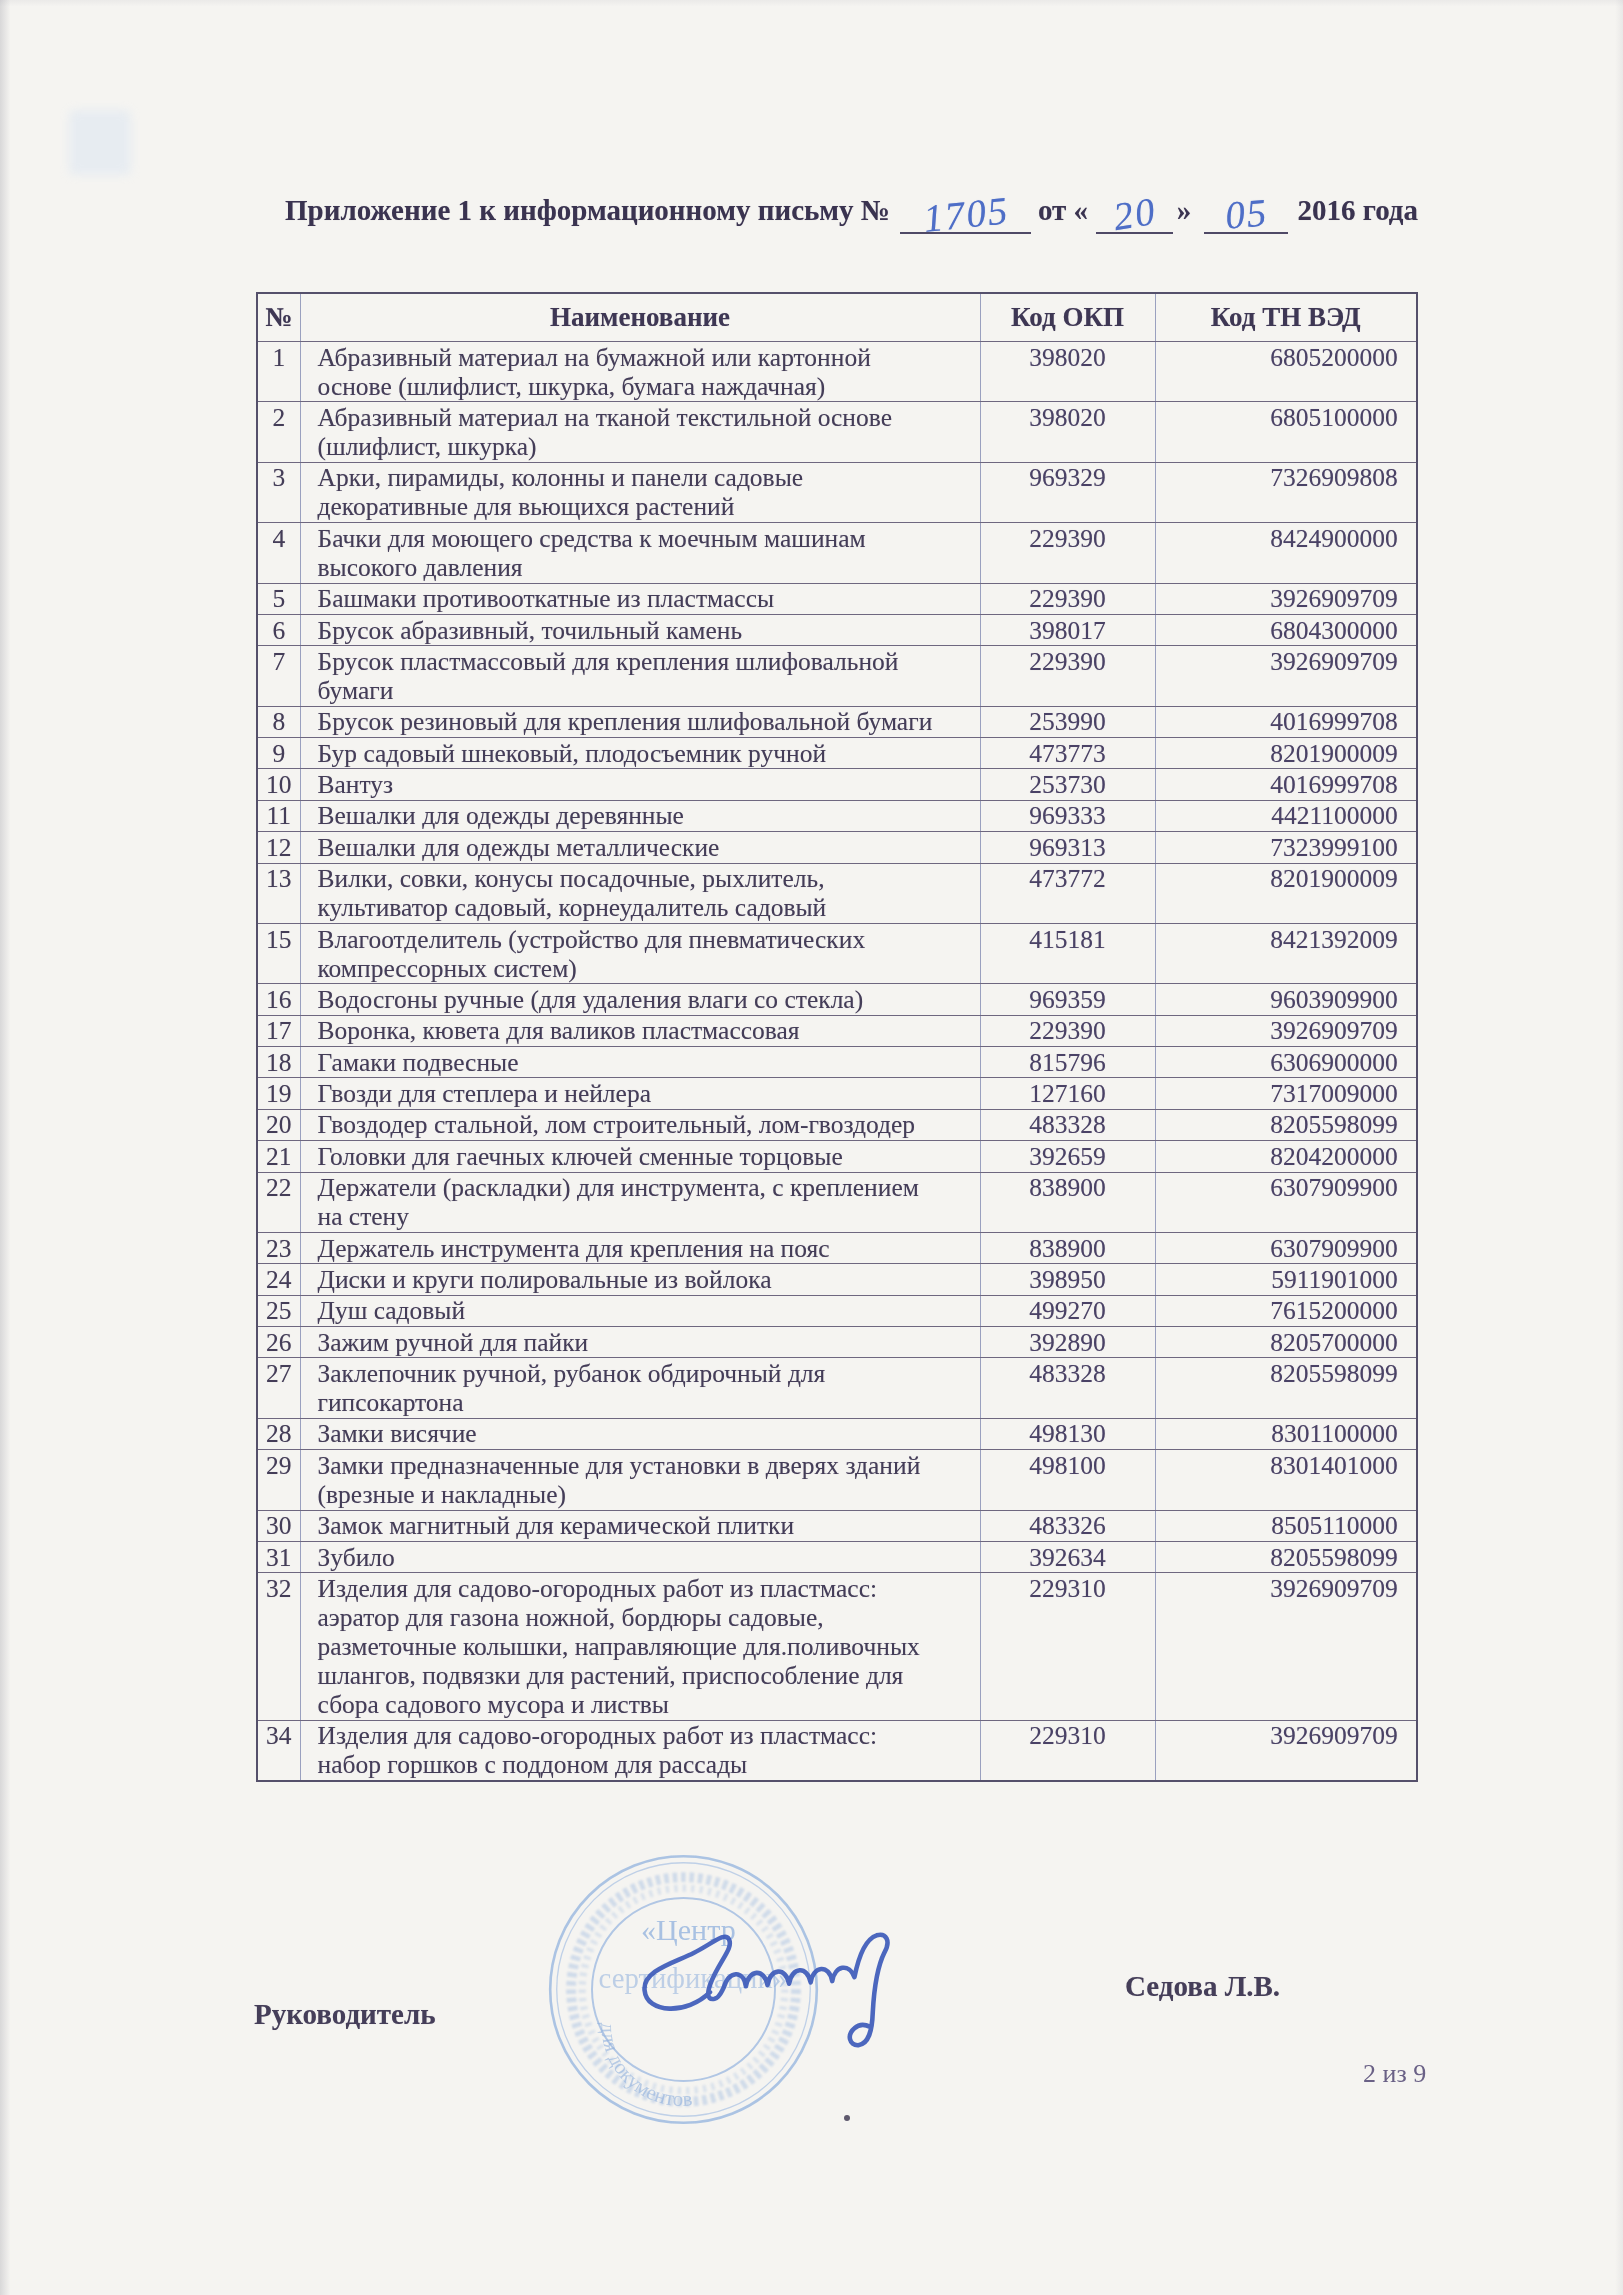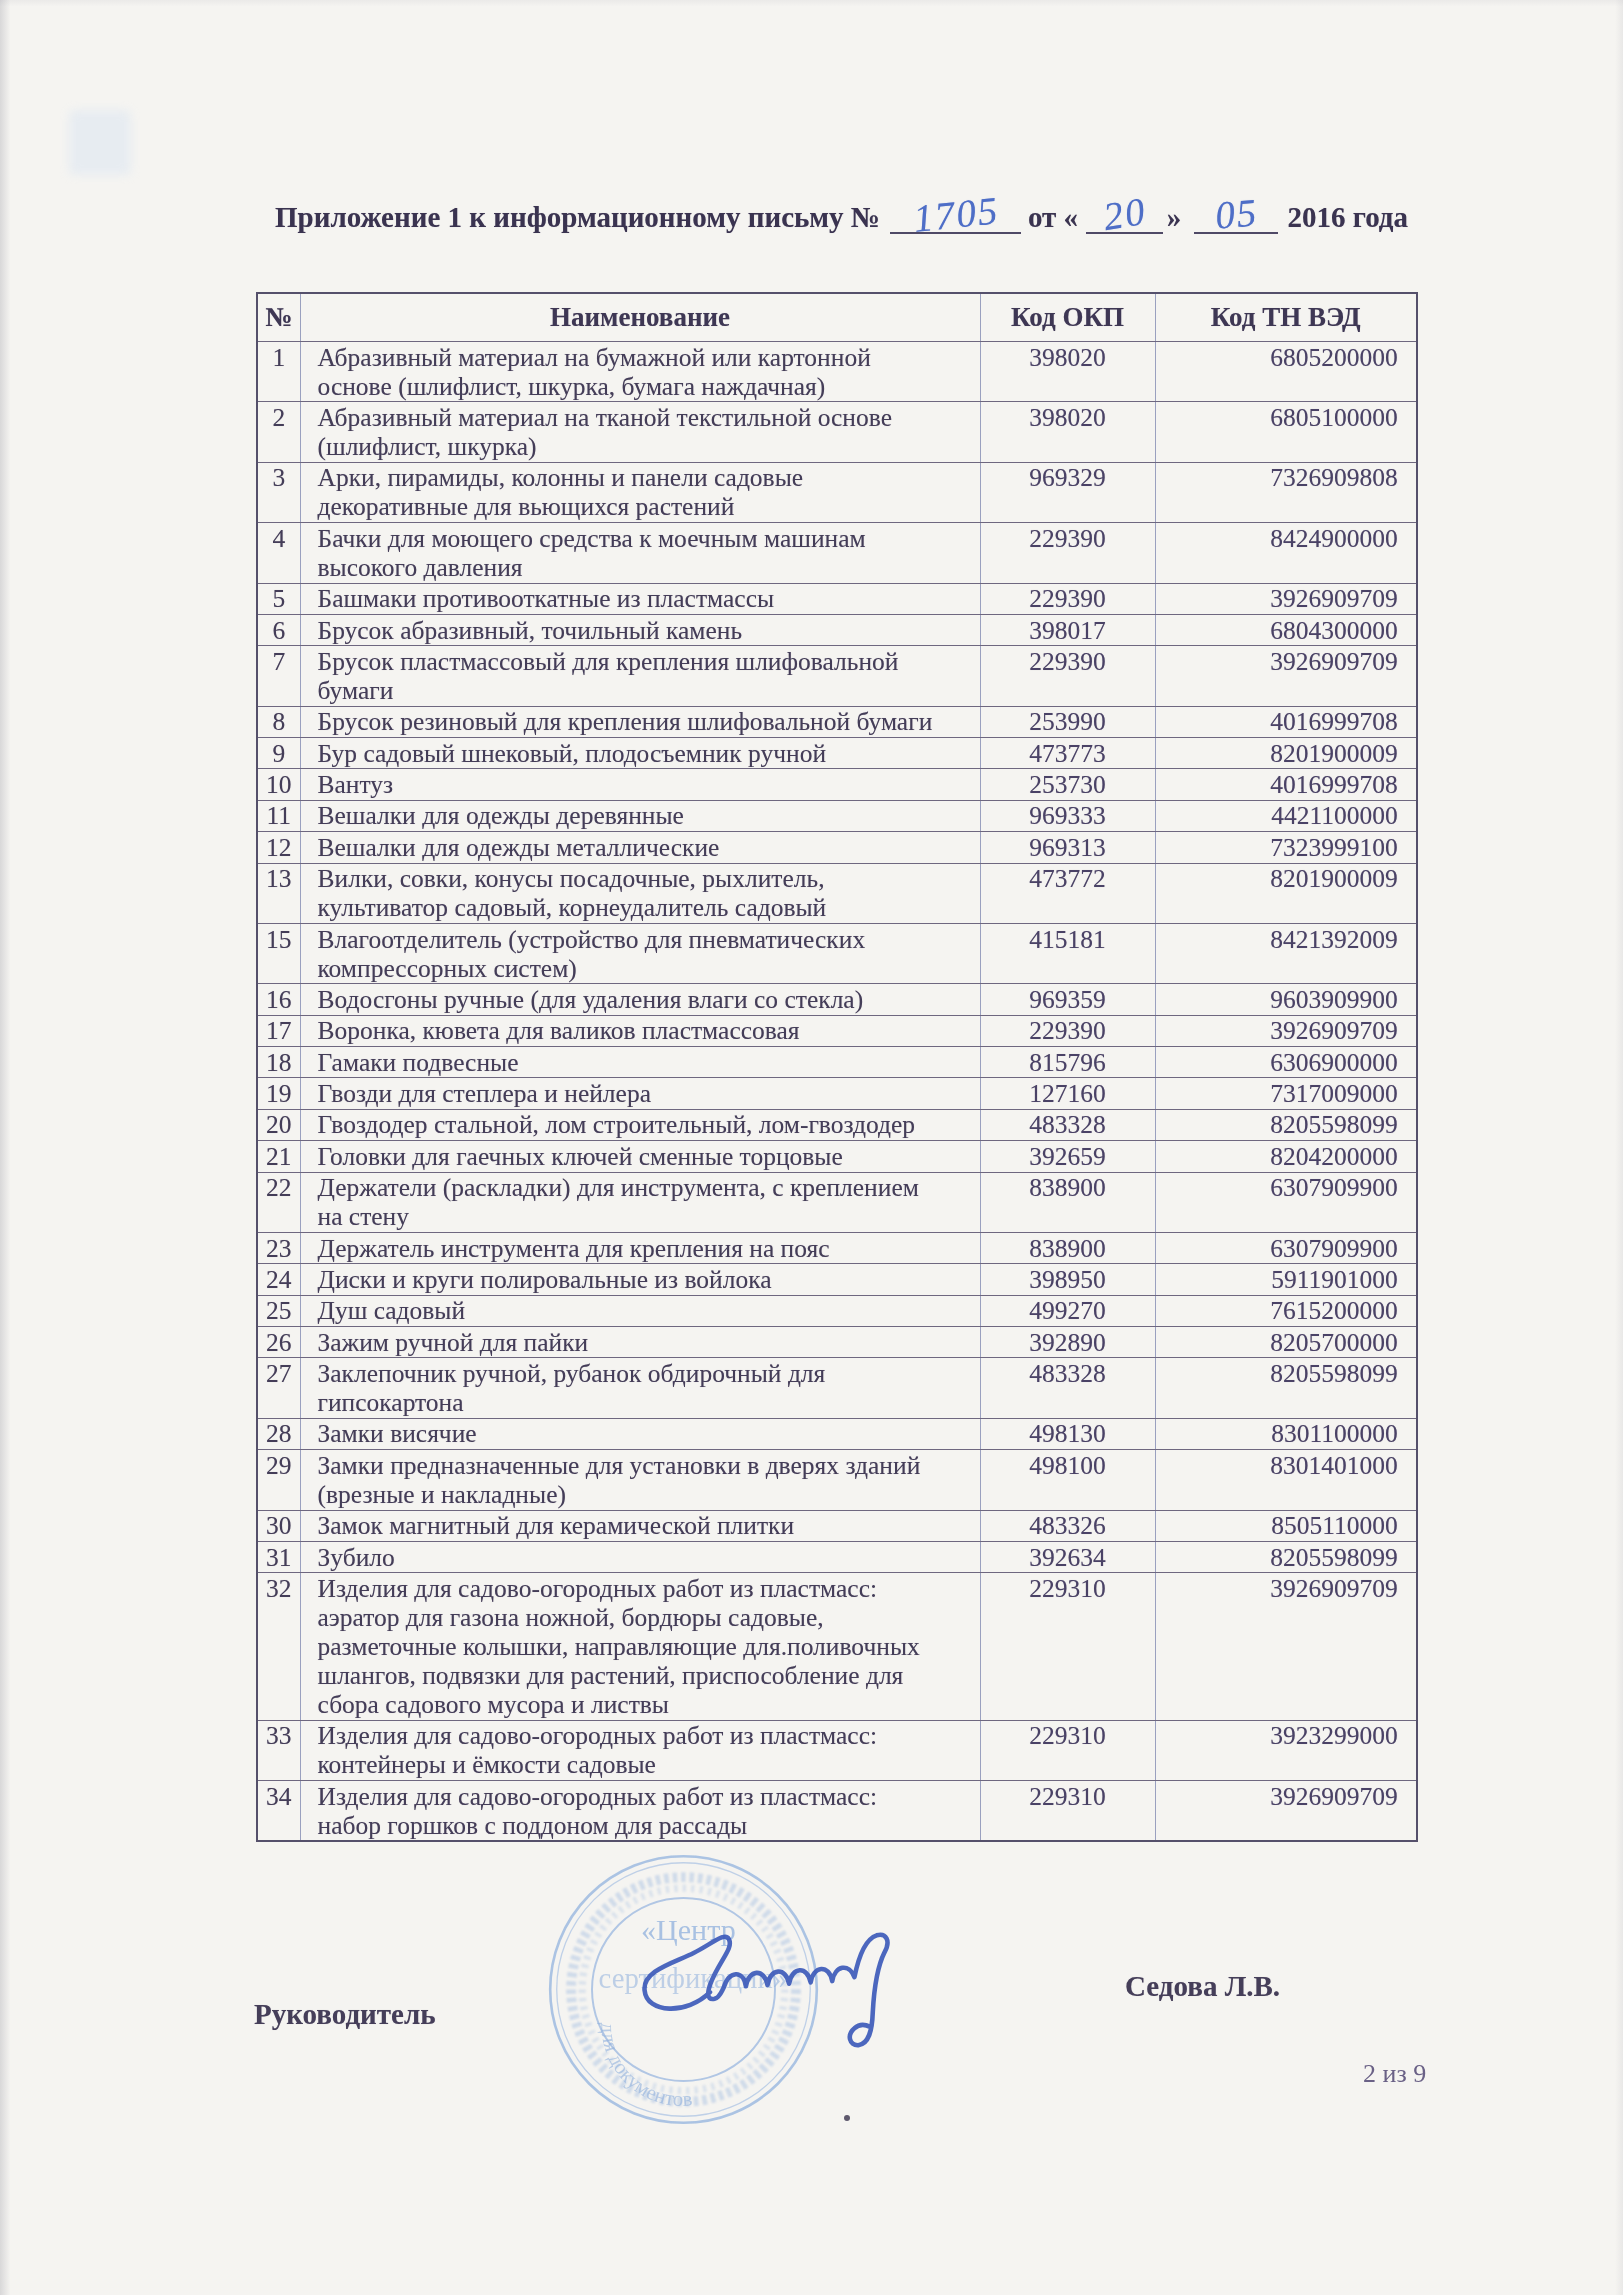--- a/index.html
+++ b/index.html
@@ -16,22 +16,22 @@
     overflow:hidden;
   }
   
   .smudge{position:absolute;left:69px;top:110px;width:62px;height:65px;
     background:#dce6f2;opacity:.55;filter:blur(4.6px);border-radius:5.2px;}
   .ink-dot{position:absolute;left:844px;top:2115px;width:5.9px;height:5.9px;
     border-radius:50%;background:#38324c;opacity:.8;}
 
   
   .title-row{
-    position:absolute;left:275px;top:194px;width:1171px;
-    display:flex;align-items:flex-end;white-space:nowrap;
+    position:absolute;left:285px;top:194px;width:1171px;
+    display:flex;align-items:flex-start;white-space:nowrap;
     font-weight:bold;font-size:29px;color:#3a3350;
     text-shadow:0 0 0.7px rgba(58,51,80,.35);
   }
   .title-row .t{padding:0 3.9px 0 0;}
   .slot{
     display:inline-block;text-align:center;
     border-bottom:2px solid #4f4966;
     margin:0 6.5px;
   }
   .slot.n1{min-width:131px;}
@@ -291,26 +291,20 @@
           <td class="c-num">31</td>
           <td class="c-name">Зубило</td>
           <td class="c-okp">392634</td>
           <td class="c-tnved">8205598099</td>
         </tr>
         <tr>
           <td class="c-num">32</td>
           <td class="c-name">Изделия для садово-огородных работ из пластмасс:<br>аэратор для газона ножной, бордюры садовые,<br>разметочные колышки, направляющие для.поливочных<br>шлангов, подвязки для растений, приспособление для<br>сбора садового мусора и листвы</td>
           <td class="c-okp">229310</td>
           <td class="c-tnved">3926909709</td>
-        </tr>
-        <tr>
-          <td class="c-num">33</td>
-          <td class="c-name">Изделия для садово-огородных работ из пластмасс:<br>контейнеры и ёмкости садовые</td>
-          <td class="c-okp">229310</td>
-          <td class="c-tnved">3923299000</td>
         </tr>
         <tr>
           <td class="c-num">34</td>
           <td class="c-name">Изделия для садово-огородных работ из пластмасс:<br>набор горшков с поддоном для рассады</td>
           <td class="c-okp">229310</td>
           <td class="c-tnved">3926909709</td>
         </tr>
       </tbody>
   </table>
 

